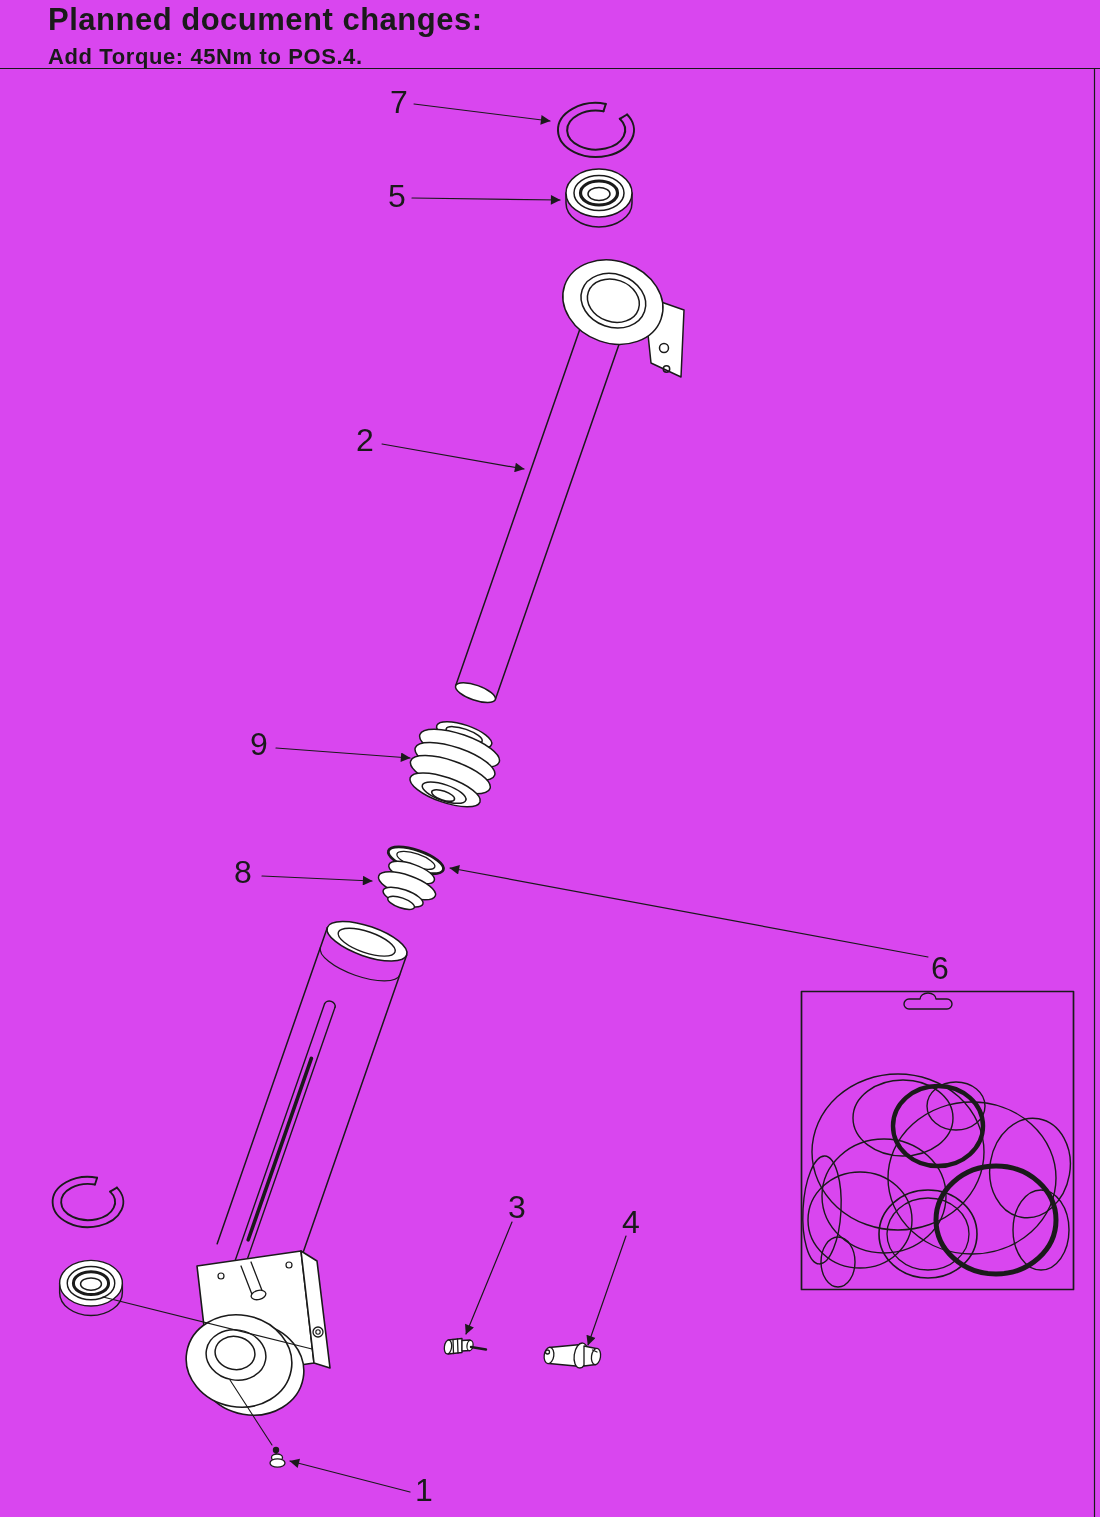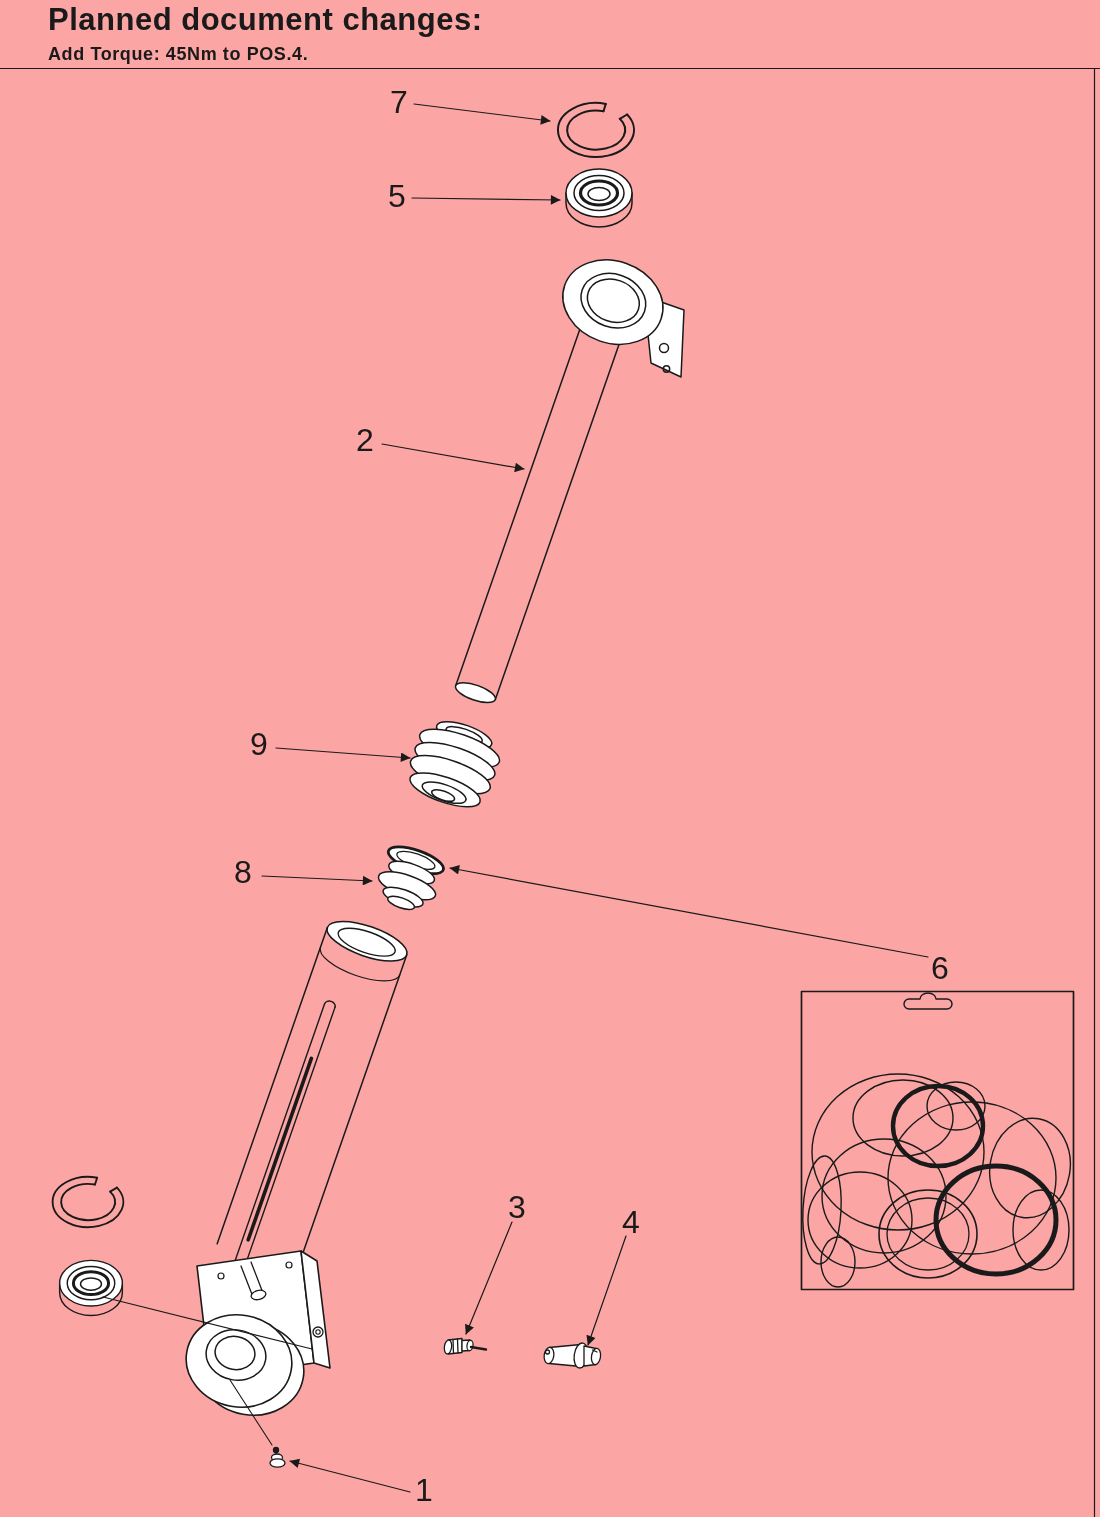--- a/index.html
+++ b/index.html
@@ -1,22 +1,22 @@
 <!DOCTYPE html>
 <html><head>
 <meta charset="utf-8">
 <style>
   html,body { margin:0; padding:0; background:#ffffff; }
   .page {
-    position:relative; width:1100px; height:1517px; background:#fca5a5;
+    position:relative; width:1100px; height:1517px; background:#d946ef;
     font-family:"Liberation Sans", sans-serif; color:#1a1a1a; overflow:hidden;
   }
   .hdr { position:absolute; left:48px; top:0; }
   .hdr .title { font-size:31px; font-weight:bold; letter-spacing:0.5px; line-height:36px; margin-top:2px; }
-  .hdr .subtitle { font-size:18px; font-weight:bold; letter-spacing:0.6px; margin-top:6px; }
+  .hdr .subtitle { font-size:22px; font-weight:bold; letter-spacing:0.6px; margin-top:6px; }
   svg.draw { position:absolute; left:0; top:0; }
   svg.draw .fw { fill:#ffffff; }
   svg.draw text.lbl {
     fill:#1a1a1a; stroke:none; font-family:"Liberation Sans", sans-serif;
     font-size:32px; font-weight:500;
   }
 </style>
 </head>
 <body>
 

